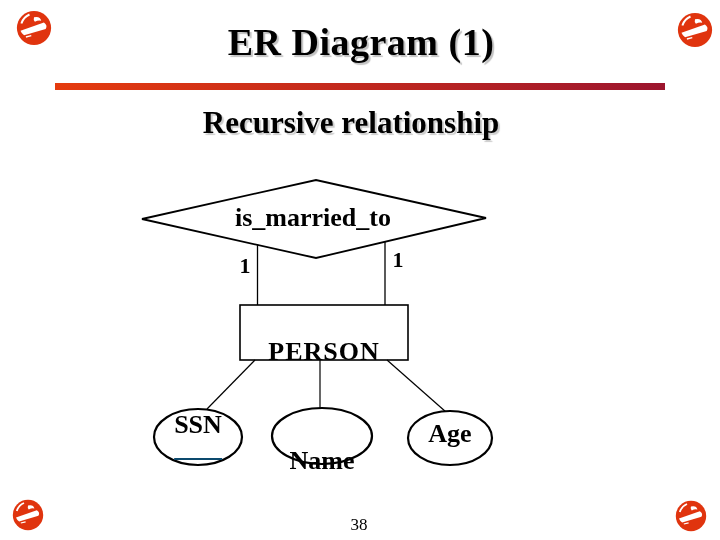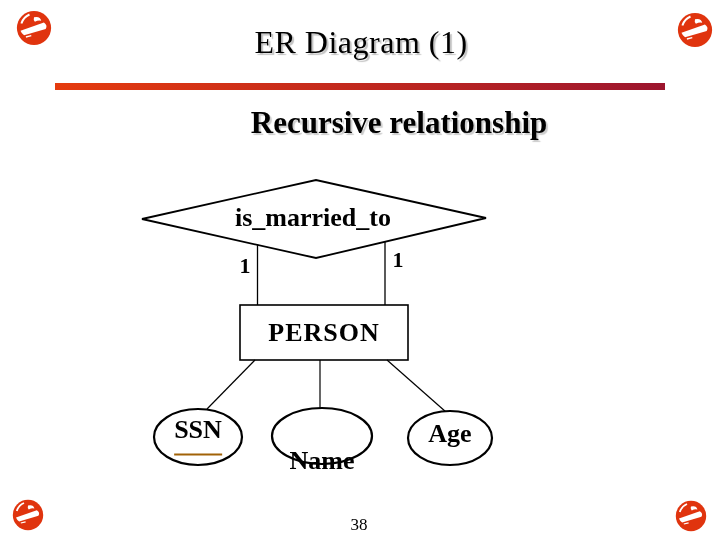--- a/index.html
+++ b/index.html
@@ -13,47 +13,46 @@
     color: #000;
   }
   .abs { position: absolute; }
   .center-anchor {
     position: absolute;
     transform: translate(-50%, -50%);
     white-space: nowrap;
   }
   .slide-title {
     left: 361px; top: 42px;
-    font-size: 32px; font-weight: normal;
+    font-size: 38px; font-weight: bold;
     text-shadow: 2px 2px 1px #c2c2c2;
     letter-spacing: 0.5px;
   }
   .accent-bar {
     left: 55px; top: 83px;
     width: 610px; height: 7px;
     background: linear-gradient(to right, #e53b0e, #9c152e);
   }
   .slide-subtitle {
     left: 351px; top: 123px;
     font-size: 31px; font-weight: bold;
     text-shadow: 2px 2px 1px #cccccc;
-    margin-left: 48px;
   }
   .diagram-canvas { left: 0; top: 0; width: 720px; height: 540px; }
   .shape-label { font-weight: bold; }
   .lbl-relationship { left: 313px; top: 218px; font-size: 26px; }
   .lbl-cardinality { font-size: 22px; }
   .lbl-card-left  { left: 245px; top: 266px; }
   .lbl-card-right { left: 398px; top: 260px; }
-  .lbl-entity { left: 324px; top: 333px; font-size: 26px; letter-spacing: 1px; }
+  .lbl-entity { left: 324px; top: 352px; font-size: 26px; letter-spacing: 1px; }
   .lbl-attr { font-size: 26px; }
   .lbl-ssn  { left: 198px; top: 435px; }
   .lbl-name { left: 322px; top: 437px; margin-top: 24px; }
   .lbl-age  { left: 450px; top: 434px; }
-  .key-attr { border-bottom: 2px solid #a16207; padding-bottom: 9px; }
+  .key-attr { border-bottom: 2px solid #0c4a6e; padding-bottom: 18px; }
   .page-number {
     left: 359px; top: 525px;
     font-size: 17px;
     font-family: "Liberation Serif", "DejaVu Serif", serif;
   }
   .corner-logo { position: absolute; }
   .logo-tl { left: 16px;  top: 10px;  width: 36px; height: 36px; }
   .logo-tr { left: 677px; top: 12px;  width: 36px; height: 36px; }
   .logo-bl { left: 12px;  top: 499px; width: 32px; height: 32px; }
   .logo-br { left: 675px; top: 500px; width: 32px; height: 32px; }

